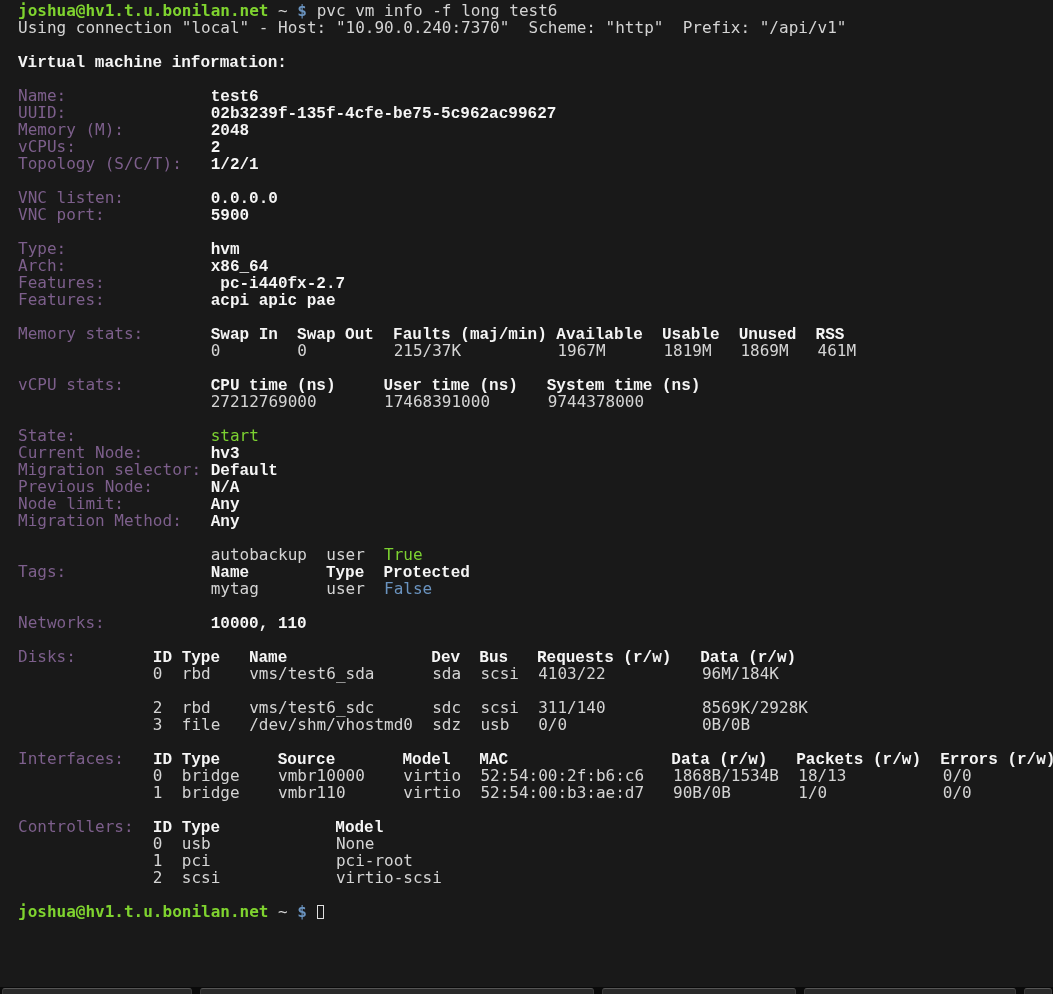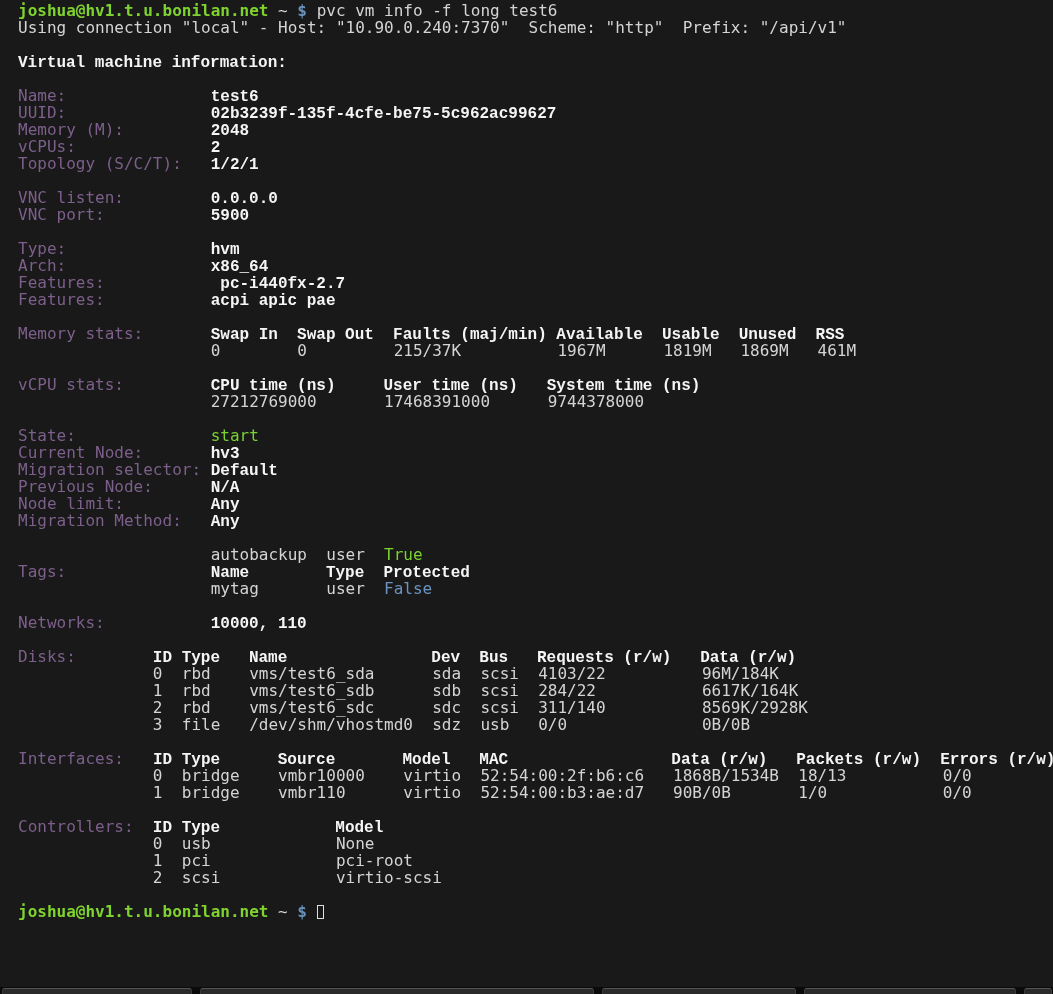--- a/index.html
+++ b/index.html
@@ -98,21 +98,21 @@
     <div class="row"><span class="c-lbl">Migration Method:</span><span class="c-fg">   </span><span class="c-b">Any</span></div>
     <div class="row"></div>
     <div class="row"><span class="c-fg">                    </span><span class="c-fg">autobackup  user  </span><span class="c-green">True</span></div>
     <div class="row"><span class="c-lbl">Tags:</span><span class="c-fg">               </span><span class="c-b">Name        Type  Protected</span></div>
     <div class="row"><span class="c-fg">                    </span><span class="c-fg">mytag       user  </span><span class="c-blue">False</span></div>
     <div class="row"></div>
     <div class="row"><span class="c-lbl">Networks:</span><span class="c-fg">           </span><span class="c-b">10000, 110</span></div>
     <div class="row"></div>
     <div class="row"><span class="c-lbl">Disks:</span><span class="c-fg">        </span><span class="c-b">ID Type   Name               Dev  Bus   Requests (r/w)   Data (r/w)</span></div>
     <div class="row"><span class="c-fg">              </span><span class="c-fg">0  rbd    vms/test6_sda      sda  scsi  4103/22          96M/184K</span></div>
-    <div class="row"><span class="c-fg">              </span><span class="c-fg">1  rbd    vms/test6_sdb      sdb  scsi  284/22           6617K/164K</span></div>
+    <div class="row"><span class="c-fg">              </span></div>
     <div class="row"><span class="c-fg">              </span><span class="c-fg">2  rbd    vms/test6_sdc      sdc  scsi  311/140          8569K/2928K</span></div>
     <div class="row"><span class="c-fg">              </span><span class="c-fg">3  file   /dev/shm/vhostmd0  sdz  usb   0/0              0B/0B</span></div>
     <div class="row"></div>
     <div class="row"><span class="c-lbl">Interfaces:</span><span class="c-fg">   </span><span class="c-b">ID Type      Source       Model   MAC                 Data (r/w)   Packets (r/w)  Errors (r/w)</span></div>
     <div class="row"><span class="c-fg">              </span><span class="c-fg">0  bridge    vmbr10000    virtio  52:54:00:2f:b6:c6   1868B/1534B  18/13          0/0</span></div>
     <div class="row"><span class="c-fg">              </span><span class="c-fg">1  bridge    vmbr110      virtio  52:54:00:b3:ae:d7   90B/0B       1/0            0/0</span></div>
     <div class="row"></div>
     <div class="row"><span class="c-lbl">Controllers:</span><span class="c-fg">  </span><span class="c-b">ID Type            Model</span></div>
     <div class="row"><span class="c-fg">              </span><span class="c-fg">0  usb             None</span></div>
     <div class="row"><span class="c-fg">              </span><span class="c-fg">1  pci             pci-root</span></div>

